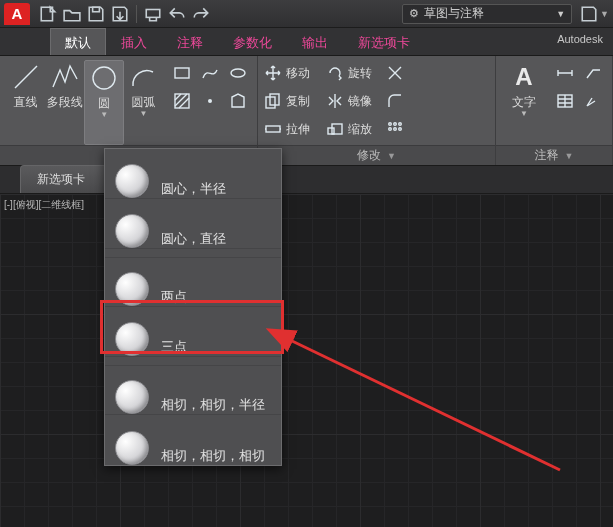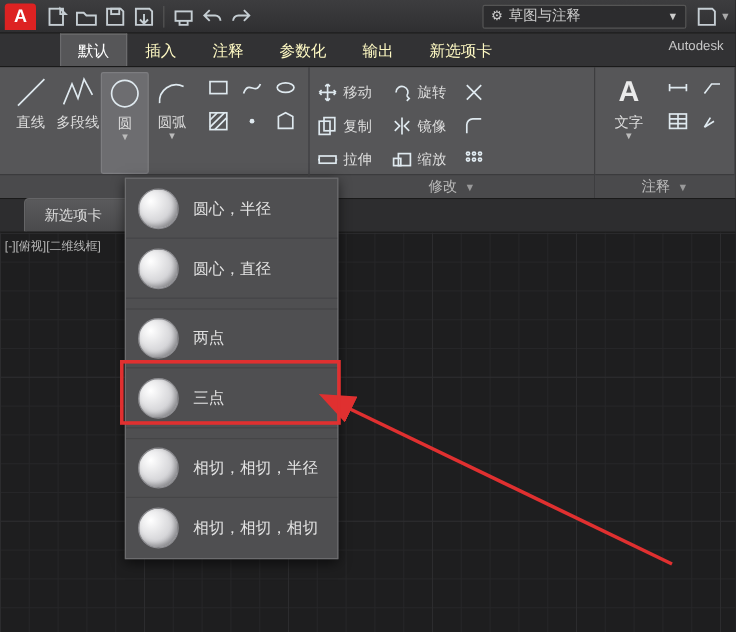--- a/index.html
+++ b/index.html
@@ -40,21 +40,21 @@
   .ws-combo .gear{margin-right:5px;font-size:11px}
   .qat-tail{display:flex;align-items:center;margin-right:4px}
   .qat-tail .ico{margin:0 2px}
 
   
   .rtabs{
     height:28px;background:#323234;border-bottom:1px solid #1a1a1a;
     display:flex;padding-left:50px;
   }
   .rtab{
-    padding:5px 14px;color:#fef9c3;font-size:13px;cursor:pointer;
+    padding:5px 14px;color:#ec4899;font-size:13px;cursor:pointer;
     border:1px solid transparent;border-bottom:none;
   }
   .rtab.active{background:#565658;border-color:#6b6b6d;color:#fff}
   .brand{margin-left:auto;padding:5px 10px;color:#c7c7c7;font-size:11px}
 
   
   .ribbon{
     height:110px;background:#565658;border-bottom:1px solid #1a1a1a;
     display:flex;
   }
@@ -80,21 +80,21 @@
   }
   .bigbtn .cap{line-height:1.1;text-align:center}
   .tinydrop{font-size:8px;color:#bbb;margin-top:-2px}
 
   .smallgrid{
     display:grid;grid-template-columns:repeat(3,26px);grid-auto-rows:26px;
     gap:2px;margin-left:6px;
   }
   .si{width:26px;height:26px;display:flex;align-items:center;justify-content:center}
 
-  .mrow{display:flex;align-items:flex-end;height:26px;gap:4px;margin-bottom:2px}
+  .mrow{display:flex;align-items:center;height:26px;gap:4px;margin-bottom:2px}
   .mrow .lab{color:#ddd;font-size:12px}
 
   
   .dtabs{
     height:28px;background:#2d2d2f;border-bottom:1px solid #1a1a1a;
     display:flex;align-items:flex-end;padding-left:20px;
   }
   .dtab{
     padding:5px 40px 5px 16px;
     background:linear-gradient(#5a5a5c,#4a4a4c);
@@ -125,21 +125,21 @@
   }
 
   
   .cmenu{
     position:absolute;left:104px;top:148px;width:178px;
     background:#4f4f51;border:1px solid #6c6c6e;
     box-shadow:0 3px 10px rgba(0,0,0,.6);
     z-index:20;
   }
   .citem{
-    height:50px;display:flex;align-items:center;gap:12px;
+    height:50px;display:flex;align-items:flex-end;gap:12px;
     padding:0 10px;color:#e2e2e2;font-size:13px;
     border-bottom:1px solid #454547;cursor:pointer;
   }
   .citem:last-child{border-bottom:none}
   .citem.gap-above{margin-top:8px;border-top:1px solid #454547}
   .cball{
     width:34px;height:34px;border-radius:50%;
     background:radial-gradient(circle at 30% 30%,#fff,#d6d6d9 55%,#9a9aa0);
     box-shadow:inset -2px -2px 4px rgba(0,0,0,.25);
     border:1px solid #8b8b8f;

